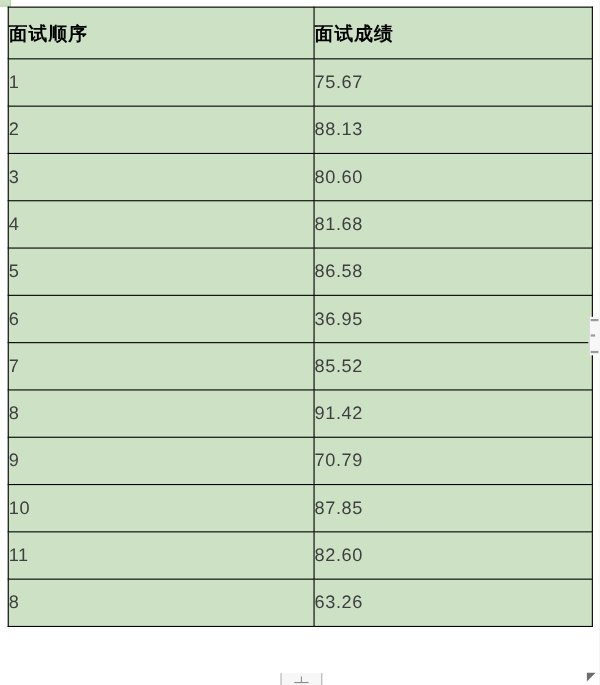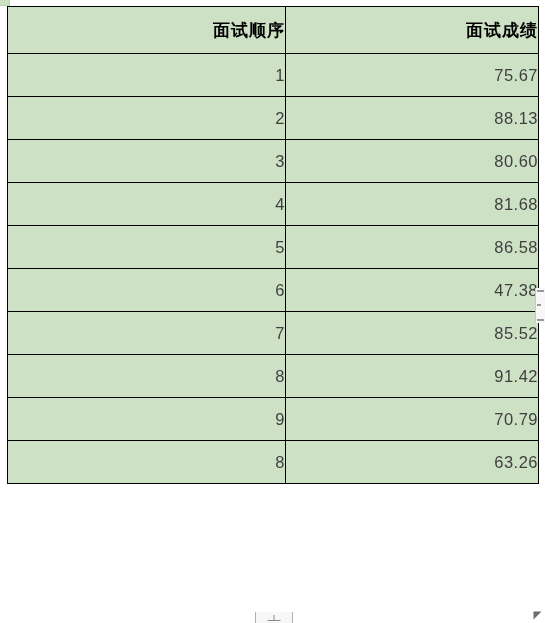--- a/index.html
+++ b/index.html
@@ -41,21 +41,21 @@
     width: 531px;
     background: #cde2c5;
   }
 
   table.score-table col.col-order { width: 278px; }
   table.score-table col.col-score { width: 253px; }
 
   table.score-table th,
   table.score-table td {
     border: 1px solid #000000;
-    text-align: right;
+    text-align: left;
     vertical-align: middle;
     background: #cde2c5;
     padding: 0;
   }
 
   table.score-table thead th {
     height: 46px;
     font-family: "Liberation Serif", "DejaVu Serif", serif;
     font-weight: bold;
     font-size: 17px;
@@ -175,33 +175,41 @@
       <tr>
         <td>4</td>
         <td>81.68</td>
       </tr>
       <tr>
         <td>5</td>
         <td>86.58</td>
       </tr>
       <tr>
         <td>6</td>
-        <td>47.38</td>
+        <td>36.95</td>
       </tr>
       <tr>
         <td>7</td>
         <td>85.52</td>
       </tr>
       <tr>
         <td>8</td>
         <td>91.42</td>
       </tr>
       <tr>
         <td>9</td>
         <td>70.79</td>
+      </tr>
+      <tr>
+        <td>10</td>
+        <td>87.85</td>
+      </tr>
+      <tr>
+        <td>11</td>
+        <td>82.60</td>
       </tr>
       <tr>
         <td>8</td>
         <td>63.26</td>
       </tr>
     </tbody>
   </table>
 </div>
 
 <div class="right-handle">

